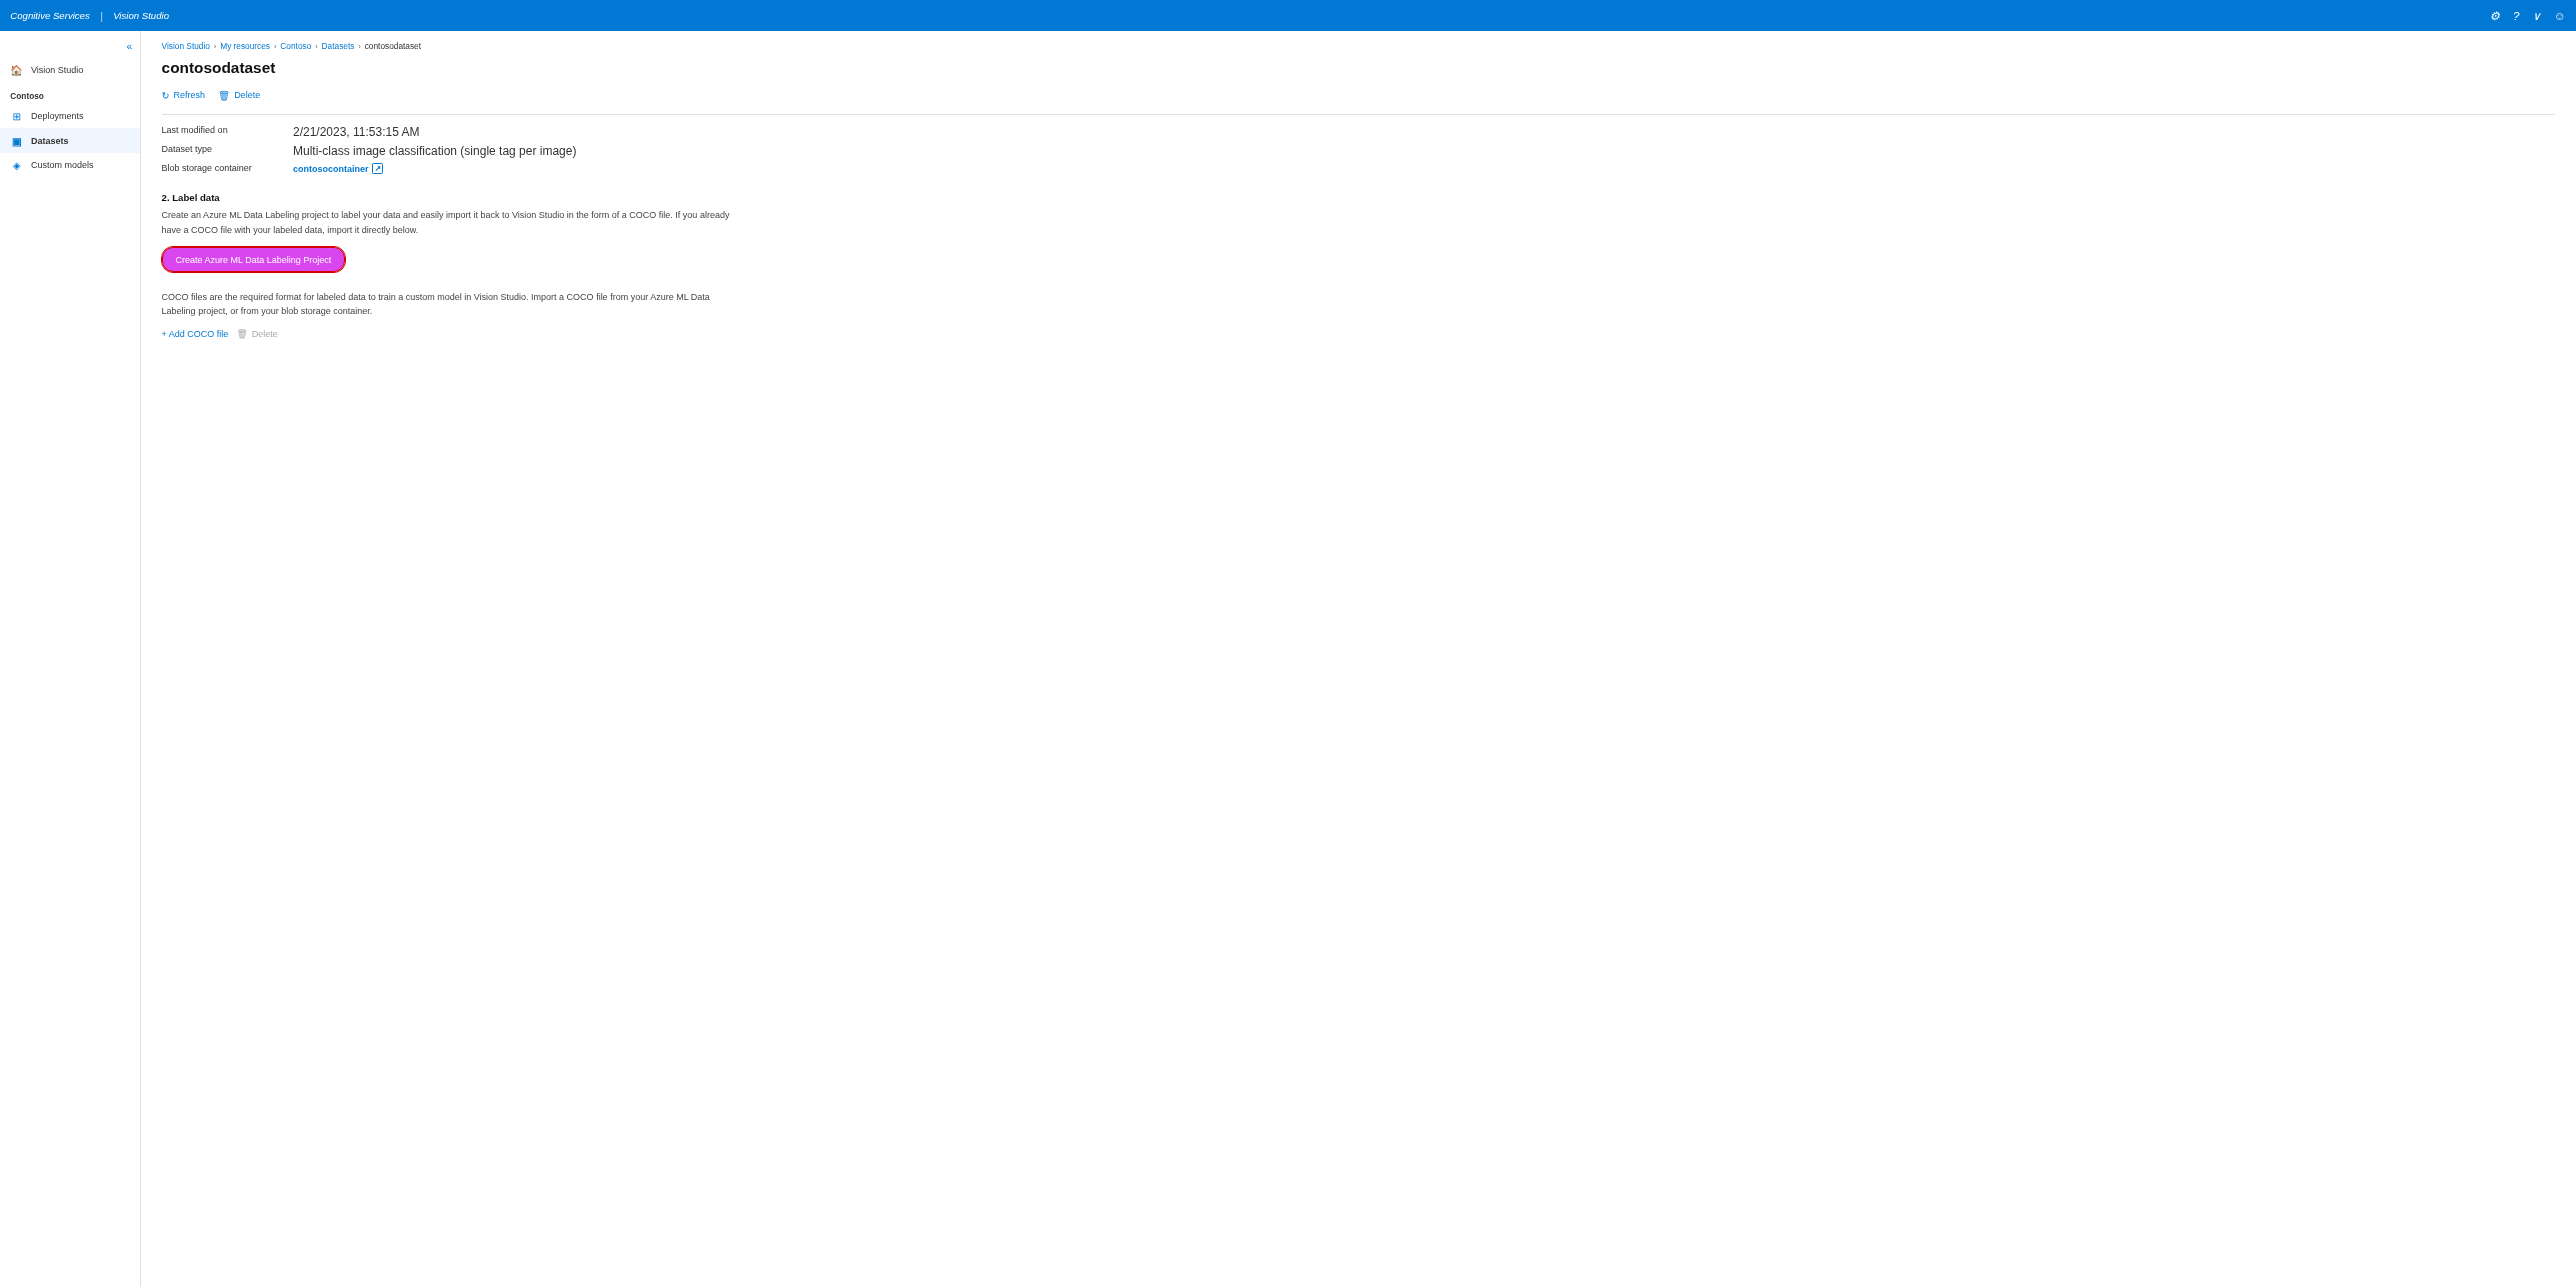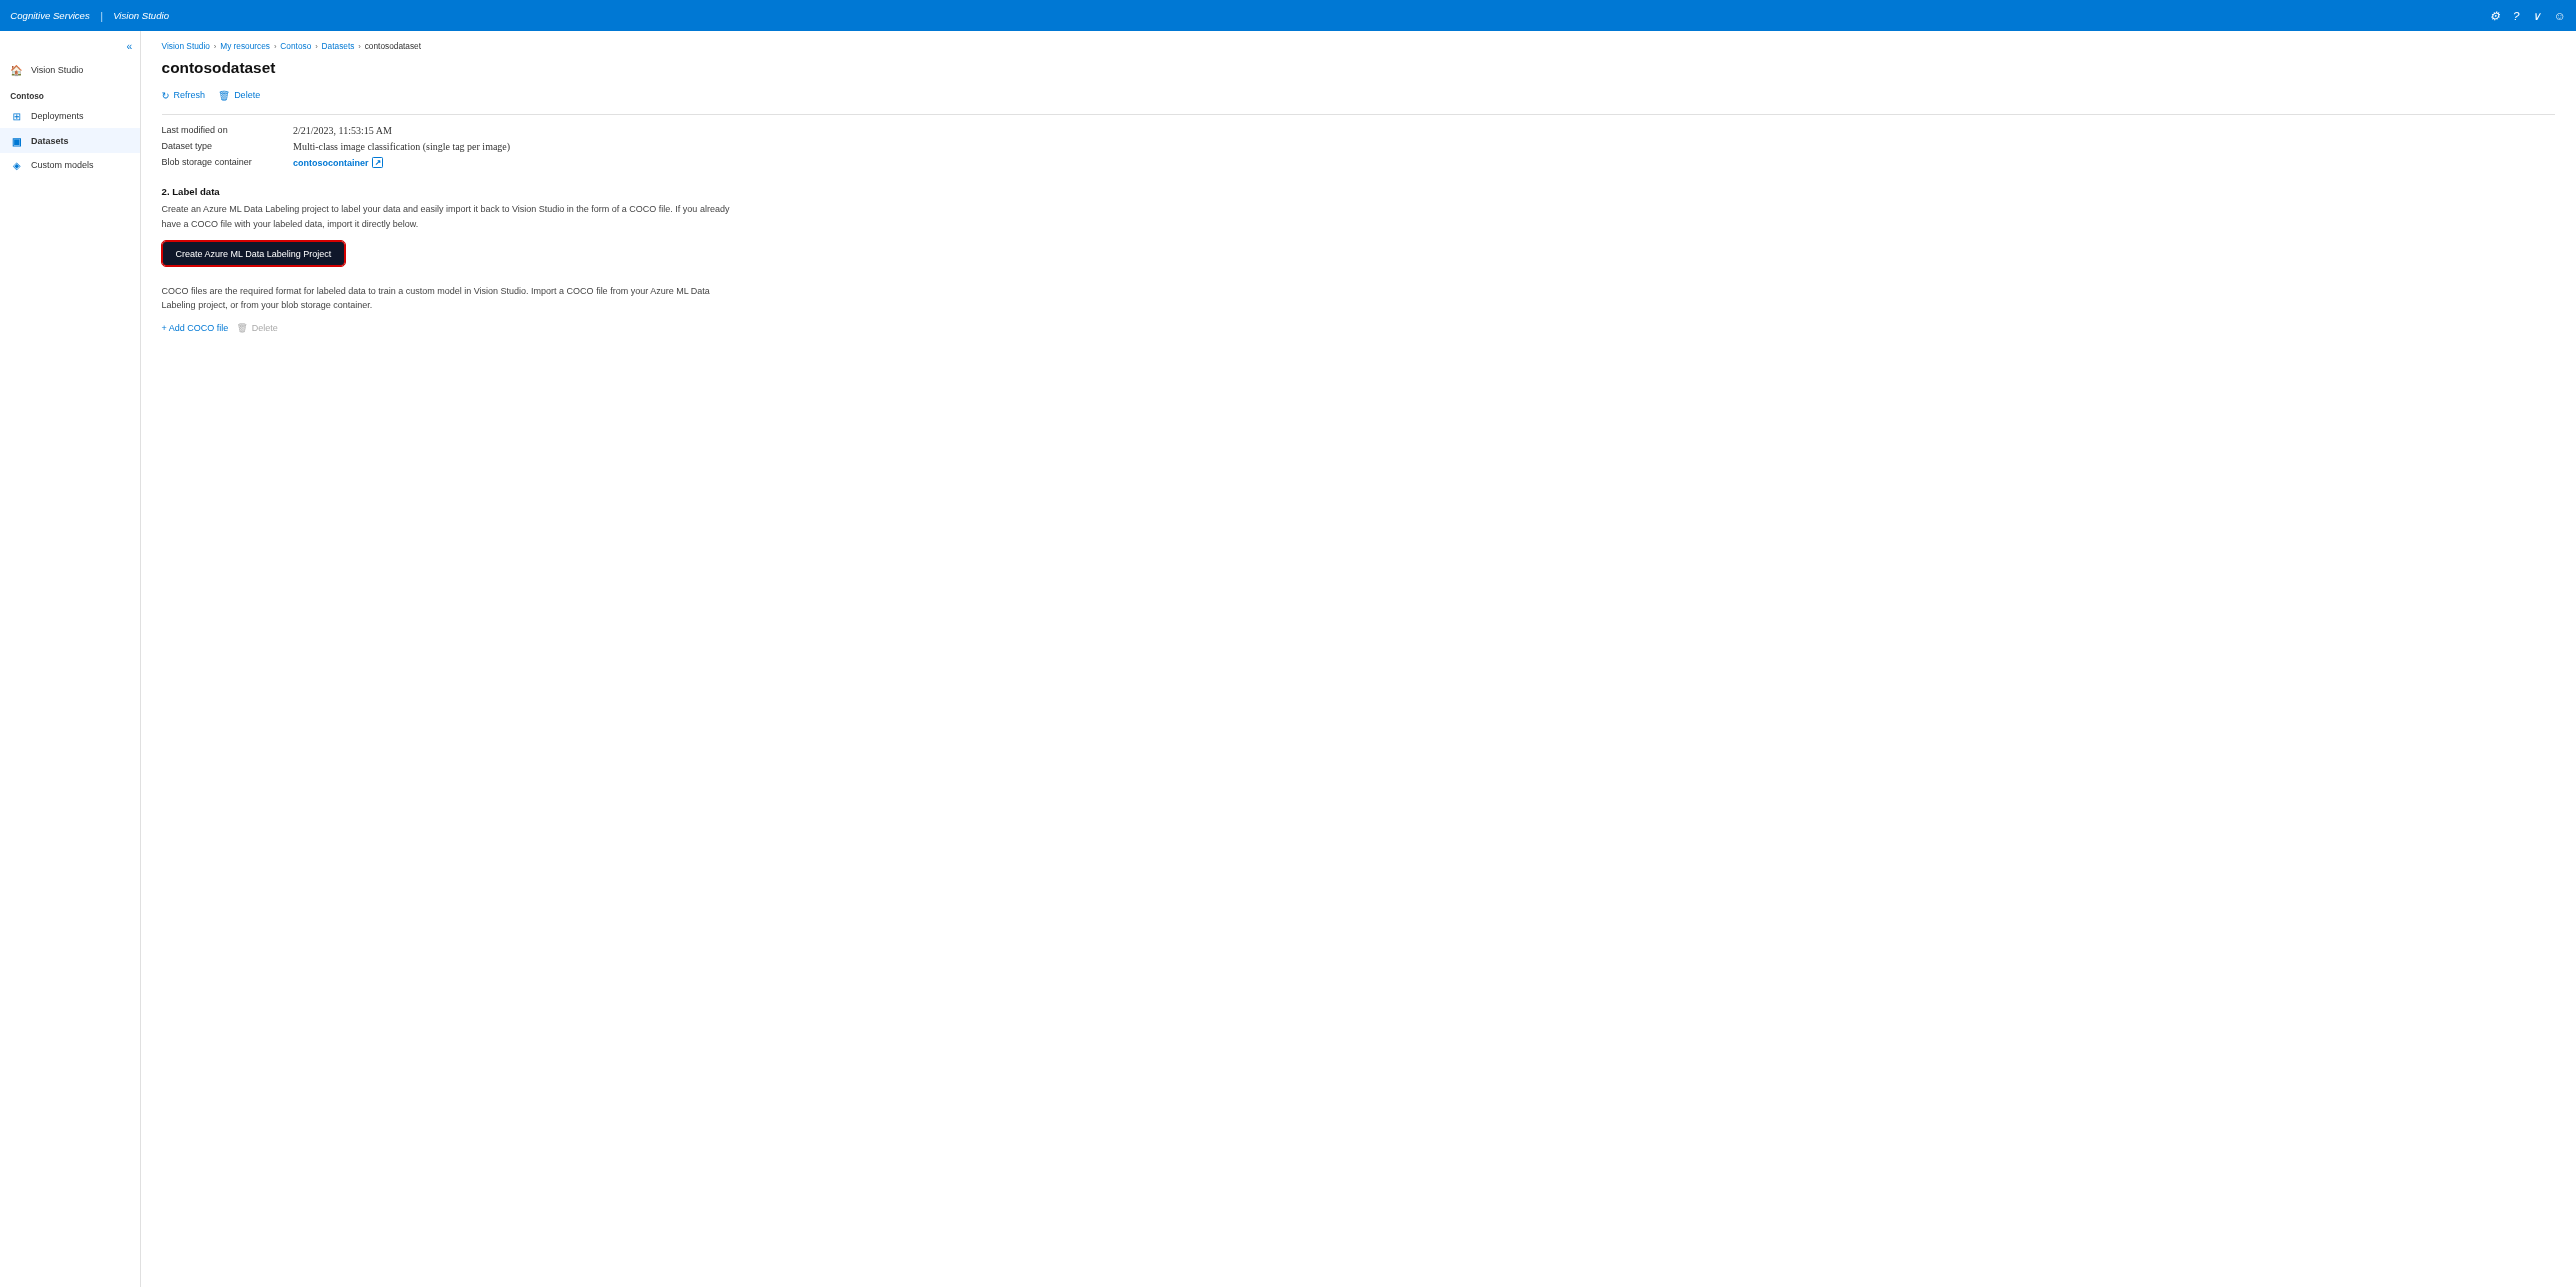--- a/index.html
+++ b/index.html
@@ -158,22 +158,21 @@
       grid-template-columns: 116px auto;
       gap: 5.1px 15.4px;
       margin-bottom: 18px;
     }
     .metadata-label {
       color: #333;
       font-size: 9px;
     }
     .metadata-value {
       color: #333;
-      font-size: 10px;
-      font-family: Liberation Serif, serif;
+      font-size: 12px;
     }
     .metadata-link {
       color: #0078d4;
       cursor: pointer;
       display: flex;
       align-items: center;
       gap: 3.9px;
       font-weight: bold;
     }
     .external-link-icon {
@@ -198,28 +197,28 @@
     .section-desc {
       font-size: 9px;
       color: #444;
       line-height: 1.6;
       margin-bottom: 10.3px;
       max-width: 578px;
     }
 
     
     .btn-primary {
-      background: #0f172a;
+      background: #d946ef;
       color: #fff;
       border: 1.3px solid #d40000;
       padding: 6.4px 13px;
       font-size: 9px;
       cursor: pointer;
       font-weight: 500;
-      border-radius: 4px;
+      border-radius: 11px;
       display: inline-block;
       outline: 1.3px solid #d40000;
       outline-offset: 0.6px;
     }
 
     
     .secondary-actions {
       display: flex;
       align-items: center;
       gap: 8px;

